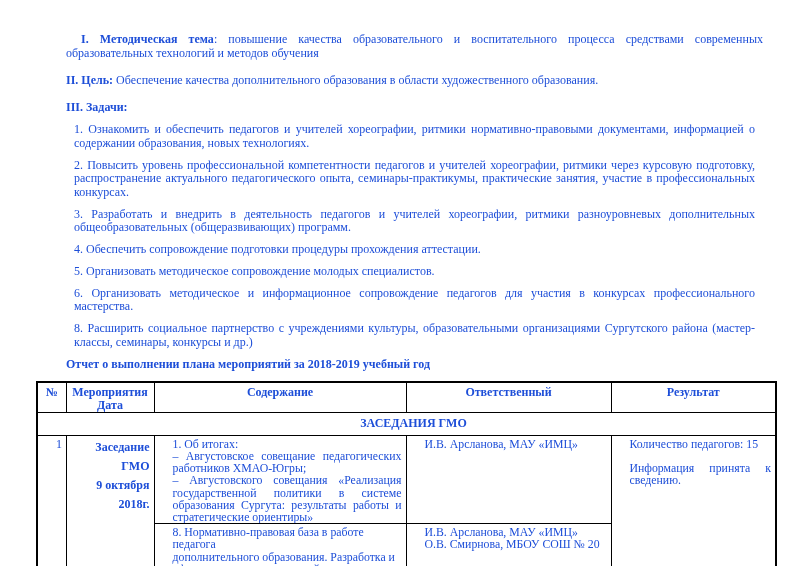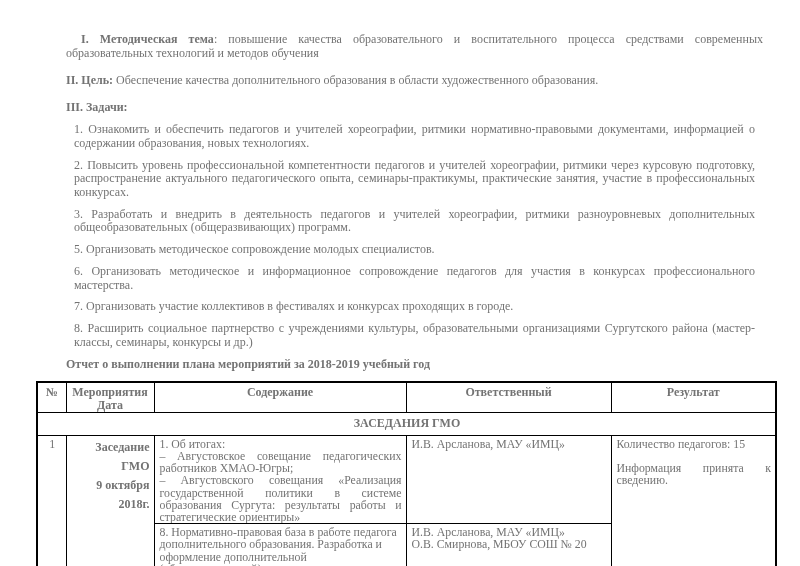--- a/index.html
+++ b/index.html
@@ -2,21 +2,21 @@
 <html><head>
 <meta charset="utf-8">
 <style>
   * { box-sizing: border-box; margin: 0; padding: 0; }
   html, body { background: #ffffff; }
   .page {
     position: relative;
     width: 800px;
     height: 566px;
     background: #ffffff;
-    color: #737373;
+    color: #1d4ed8;
     font-family: "Liberation Serif", serif;
     padding: 33px 37px 0 66px;
     overflow: hidden;
   }
   .text-block {
     font-size: 12px;
     line-height: 13.7px;
     text-align: justify;
   }
   .text-block p { margin: 0; }
@@ -35,21 +35,21 @@
     margin-top: 10px;
     border-collapse: collapse;
     table-layout: fixed;
     border: 2px solid #000;
     font-size: 11.8px;
     line-height: 12.2px;
   }
   .report-table th, .report-table td {
     border: 1px solid #000;
     vertical-align: top;
-    padding: 2px 4px 0 5px;
+    padding: 2px 4px 0 18px;
     overflow: hidden;
   }
   .report-table th {
     font-size: 12px;
     line-height: 12.6px;
     font-weight: bold;
     text-align: center;
     white-space: pre-line;
     padding: 3px 2px 0 2px;
   }
@@ -84,23 +84,23 @@
     <p class="para-first mb"><b>I. Методическая тема</b><span>: повышение качества образовательного и воспитательного процесса средствами современных образовательных технологий и методов обучения</span></p>
 
     <p class="mb"><b>II. Цель:</b><span> Обеспечение качества дополнительного образования в области художественного образования.</span></p>
 
     <p><b>III. Задачи:</b></p>
 
     <div class="tasks">
       <p>1. Ознакомить и обеспечить педагогов и учителей хореографии, ритмики нормативно-правовыми документами, информацией о содержании образования, новых технологиях.</p>
       <p>2. Повысить уровень профессиональной компетентности педагогов и учителей хореографии, ритмики через курсовую подготовку, распространение актуального педагогического опыта, семинары-практикумы, практические занятия, участие в профессиональных конкурсах.</p>
       <p>3. Разработать и внедрить в деятельность педагогов и учителей хореографии, ритмики разноуровневых дополнительных общеобразовательных (общеразвивающих) программ.</p>
+      <p>4. Обеспечить сопровождение подготовки процедуры прохождения аттестации.</p>
       <p>5. Организовать методическое сопровождение молодых специалистов.</p>
       <p>6. Организовать методическое и информационное сопровождение педагогов для участия в конкурсах профессионального мастерства.</p>
-      <p>7. Организовать участие коллективов в фестивалях и конкурсах проходящих в городе.</p>
       <p>8. Расширить социальное партнерство с учреждениями культуры, образовательными организациями Сургутского района (мастер-классы, семинары, конкурсы и др.)</p>
     </div>
   </div>
 
   <p class="report-title">Отчет о выполнении плана мероприятий за 2018-2019 учебный год</p>
 
   <table class="report-table">
     <colgroup>
       <col style="width:29px">
       <col style="width:88px">

